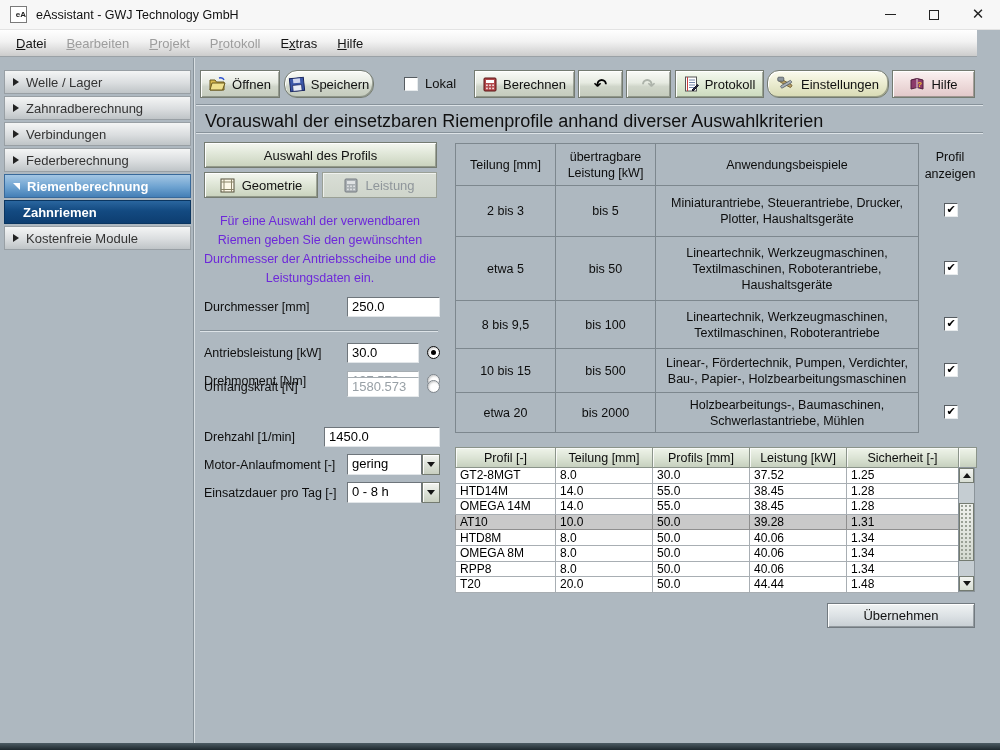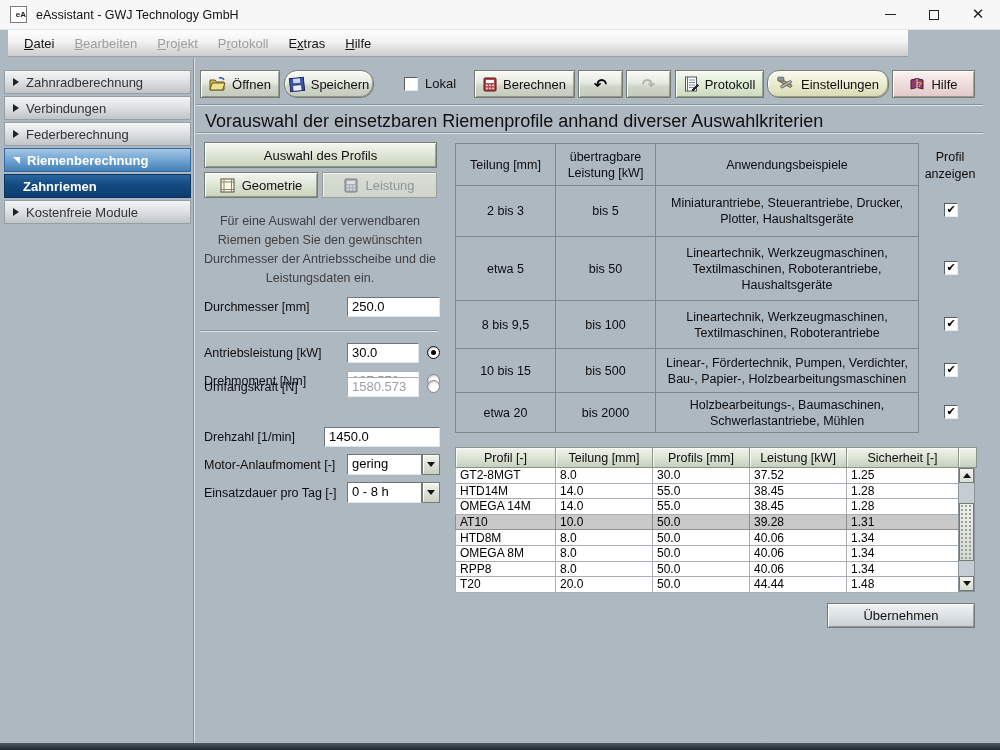--- a/index.html
+++ b/index.html
@@ -14,23 +14,23 @@
     display:flex;align-items:center;border-bottom:1px solid #e3e3e3;}
   .app-icon{width:17px;height:17px;margin-left:10px;border:1px solid #7a7a7a;background:#fff;
     font-size:8px;font-weight:bold;display:flex;align-items:center;justify-content:flex-end;color:#222;}
   .title-text{margin-left:9px;font-size:12.5px;color:#111;}
   .win-controls{margin-left:auto;display:flex;height:30px;}
   .win-btn{width:44px;height:30px;display:flex;align-items:center;justify-content:center;color:#222;}
   .glyph-min{width:11px;height:0;border-top:1.4px solid #222;}
   .glyph-max{width:10px;height:10px;border:1.4px solid #222;}
   .glyph-close{font-size:15px;line-height:1;color:#222;font-family:"DejaVu Sans",sans-serif;}
   
-  .menubar{position:absolute;left:0;top:30px;width:900px;height:27px;
+  .menubar{position:absolute;left:0;top:30px;width:977px;height:27px;
     background:linear-gradient(180deg,#ffffff 0%,#f2f2f2 45%,#cccccc 100%);
-    border-bottom:1px solid #9aa1a6;display:flex;align-items:center;padding-left:6px;margin-left:8px;}
+    border-bottom:1px solid #9aa1a6;display:flex;align-items:center;padding-left:6px;}
   .menu-item{padding:0 10px;font-size:13px;color:#141414;}
   .menu-item.disabled{color:#9d9d9d;}
   
   .sidebar{position:absolute;left:4px;top:70px;width:187px;}
   .side-item{height:24px;margin-bottom:2px;display:flex;align-items:center;padding-left:8px;
     background:linear-gradient(180deg,#f4f5f5 0%,#dadddf 55%,#bfc4c7 100%);
     border:1px solid #989fa4;color:#333;font-size:13px;}
   .side-item .tri{width:0;height:0;border-left:6px solid #222;border-top:4px solid transparent;
     border-bottom:4px solid transparent;margin-right:7px;flex:0 0 auto;}
   .side-item.active{background:linear-gradient(180deg,#a3c6e4 0%,#6da2d0 55%,#447fb6 100%);
@@ -57,21 +57,21 @@
   .groove{position:absolute;height:0;border-top:1px solid #87929a;border-bottom:1px solid #dde3e7;}
   .subtitle{position:absolute;left:205px;top:111px;font-size:18px;color:#101010;}
   
   .panel-btn{position:absolute;display:flex;align-items:center;justify-content:center;gap:7px;
     font-size:13px;color:#111;border:1px solid #747b71;
     background:linear-gradient(180deg,#f4f7f0 0%,#e0e7d8 45%,#c9d2bd 100%);
     box-shadow:inset 1px 1px 0 rgba(255,255,255,.95), inset -1px -1px 0 rgba(92,98,88,.5);}
   .panel-btn.disabled{color:#8f969b;background:linear-gradient(180deg,#d9ded6 0%,#cfd5cb 100%);
     box-shadow:inset 1px 1px 0 rgba(255,255,255,.6);border-color:#9aa096;}
   .desc{position:absolute;left:202px;top:212px;width:236px;text-align:center;font-size:12.5px;
-    line-height:19px;color:#404040;}
+    line-height:19px;color:#6d28d9;}
   .frow{position:absolute;left:204px;width:236px;height:21px;display:flex;align-items:center;}
   .frow .lbl{font-size:12.5px;color:#0e0e0e;flex:1;}
   .tfield{height:20px;border:1px solid;border-color:#6e757b #e2e6e9 #e2e6e9 #6e757b;background:#fff;
     font-family:"Liberation Sans",sans-serif;font-size:13px;color:#000;padding:0 4px;}
   .tfield.off{color:#98a0a6;border-color:#a6adb2 #e6eaec #e6eaec #a6adb2;}
   .radio{width:13px;height:13px;border-radius:50%;background:#fff;border:1px solid #7c838a;
     box-shadow:inset 1px 1px 2px rgba(0,0,0,.22);margin-left:8px;flex:0 0 auto;}
   .radio.on{border:1.5px solid #0a0a0a;display:flex;align-items:center;justify-content:center;}
   .radio.on::after{content:"";width:5px;height:5px;border-radius:50%;background:#000;}
   .dd{display:flex;width:93px;height:21px;}
@@ -147,20 +147,24 @@
   <div class="menu-item disabled"><span style="text-decoration: underline;">B</span><span>e</span><span>a</span><span>r</span><span>b</span><span>e</span><span>i</span><span>t</span><span>e</span><span>n</span></div>
   <div class="menu-item disabled"><span style="text-decoration: underline;">P</span><span>r</span><span>o</span><span>j</span><span>e</span><span>k</span><span>t</span></div>
   <div class="menu-item disabled"><span>P</span><span style="text-decoration: underline;">r</span><span>o</span><span>t</span><span>o</span><span>k</span><span>o</span><span>l</span><span>l</span></div>
   <div class="menu-item"><span>E</span><span style="text-decoration: underline;">x</span><span>t</span><span>r</span><span>a</span><span>s</span></div>
   <div class="menu-item"><span style="text-decoration: underline;">H</span><span>i</span><span>l</span><span>f</span><span>e</span></div>
 </div>
 
 <div class="vdivider"></div>
 
 <div class="sidebar">
+  <div class="side-item">
+    <span class="tri"></span>
+    <span>Welle / Lager</span>
+  </div>
   <div class="side-item">
     <span class="tri"></span>
     <span>Zahnradberechnung</span>
   </div>
   <div class="side-item">
     <span class="tri"></span>
     <span>Verbindungen</span>
   </div>
   <div class="side-item">
     <span class="tri"></span>

